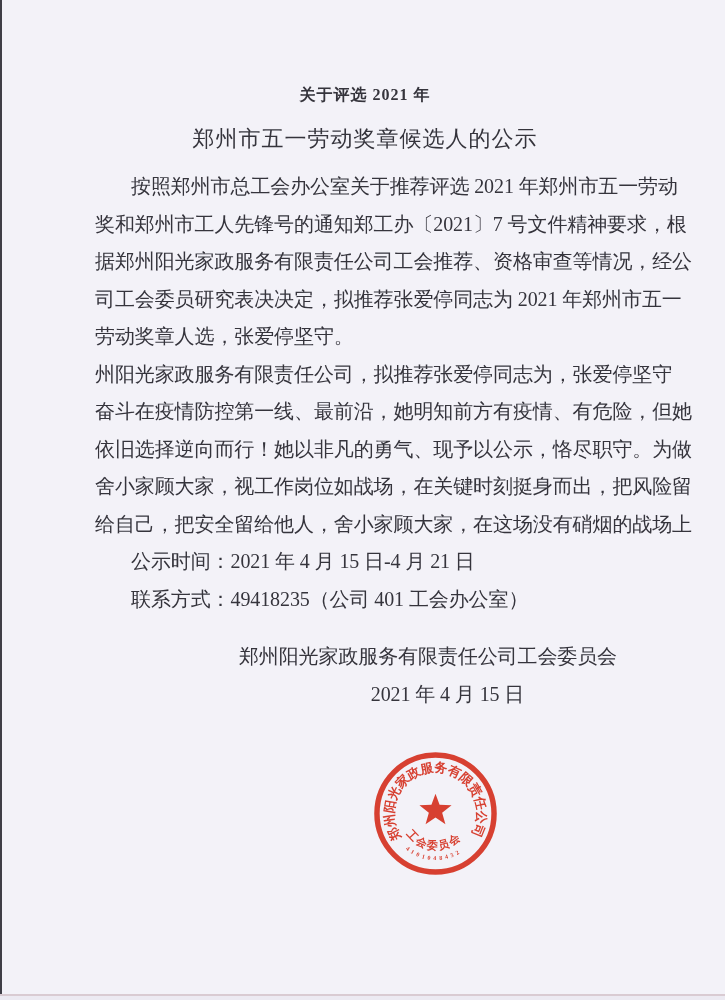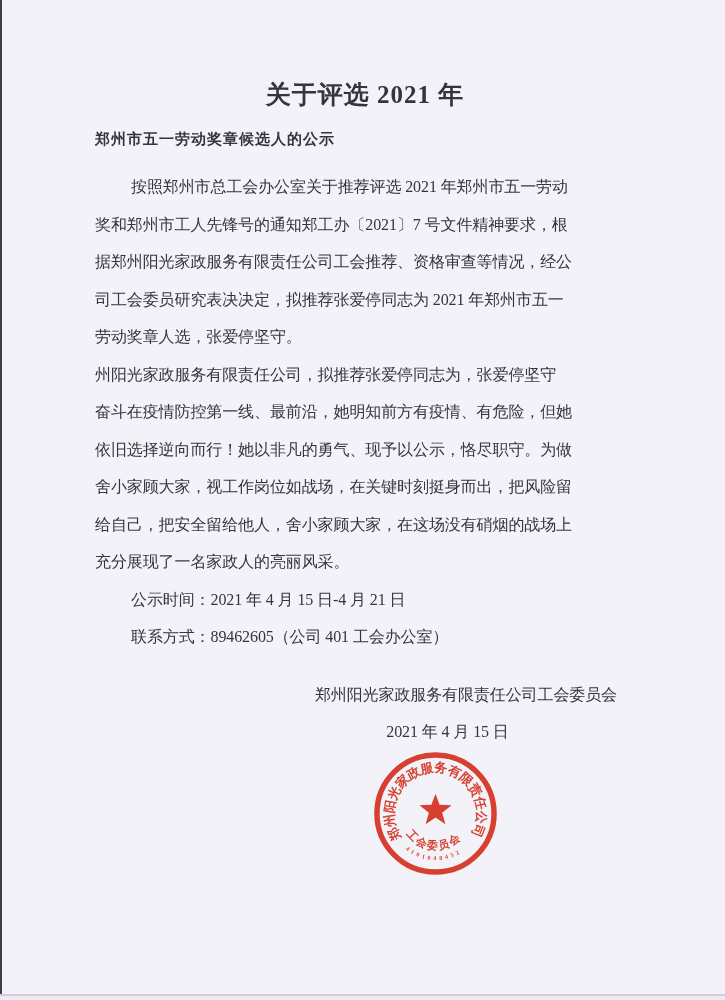--- a/index.html
+++ b/index.html
@@ -10,30 +10,30 @@
   }
   .page{position:absolute;inset:0;}
   .scan-edge-left{position:absolute;left:0;top:0;width:2px;height:100%;background:#3f3e46;}
   .scan-edge-bottom{position:absolute;left:0;bottom:4px;width:100%;height:2px;background:#d9cbd2;}
   .scan-edge-bottom2{position:absolute;left:0;bottom:0;width:100%;height:4px;background:#eceaf2;}
   .doc{
     position:absolute;left:95px;top:0;width:540px;
     color:#35343c;
   }
   .line{
-    height:37.5px;line-height:37.5px;font-size:16px;
+    height:37.5px;line-height:37.5px;font-size:20px;
     white-space:nowrap;letter-spacing:-0.1px;
   }
   .line.title-1{
     margin-top:74px;height:42px;line-height:42px;
-    font-size:25px;font-weight:700;text-align:center;letter-spacing:1px;
+    font-size:16px;font-weight:700;text-align:center;letter-spacing:1px;
   }
   .line.title-2{
     height:46px;line-height:46px;margin-bottom:6px;
-    font-size:15px;font-weight:700;letter-spacing:1px;
+    font-size:22px;font-weight:400;text-align:center;letter-spacing:1px;
   }
   .line.indent{text-indent:36px;}
   .line.signature{margin-top:20px;text-align:right;padding-right:18px;}
   .line.date{text-align:center;padding-left:165px;}
   .seal{
     position:absolute;left:371px;top:749px;width:129px;height:129px;
     mix-blend-mode:multiply;opacity:0.92;
   }
   .seal text{font-family:"Liberation Serif","DejaVu Serif",serif;font-weight:700;}
 </style>
@@ -50,23 +50,22 @@
       <div class="line indent">按照郑州市总工会办公室关于推荐评选 2021 年郑州市五一劳动</div>
       <div class="line flush">奖和郑州市工人先锋号的通知郑工办〔2021〕7 号文件精神要求，根</div>
       <div class="line flush">据郑州阳光家政服务有限责任公司工会推荐、资格审查等情况，经公</div>
       <div class="line flush">司工会委员研究表决决定，拟推荐张爱停同志为 2021 年郑州市五一</div>
       <div class="line flush">劳动奖章人选，张爱停坚守。</div>
       <div class="line flush">州阳光家政服务有限责任公司，拟推荐张爱停同志为，张爱停坚守</div>
       <div class="line flush">奋斗在疫情防控第一线、最前沿，她明知前方有疫情、有危险，但她</div>
       <div class="line flush">依旧选择逆向而行！她以非凡的勇气、现予以公示，恪尽职守。为做</div>
       <div class="line flush">舍小家顾大家，视工作岗位如战场，在关键时刻挺身而出，把风险留</div>
       <div class="line flush">给自己，把安全留给他人，舍小家顾大家，在这场没有硝烟的战场上</div>
-      <div class="line flush">充分展现了一名家政人的亮丽风采。</div>
       <div class="line indent">公示时间：2021 年 4 月 15 日-4 月 21 日</div>
-      <div class="line indent">联系方式：89462605（公司 401 工会办公室）</div>
+      <div class="line indent">联系方式：49418235（公司 401 工会办公室）</div>
       <div class="line signature">郑州阳光家政服务有限责任公司工会委员会</div>
       <div class="line date">2021 年 4 月 15 日</div>
     </div>
 
   <svg class="seal" viewBox="0 0 130 130" aria-hidden="true">
     <defs>
       <path id="ring-path" d="M 30.6 89.1 A 42 42 0 1 1 99.4 89.1" fill="none"></path>
       <path id="banner-path" d="M 35.5 85.6 A 36 36 0 0 0 94.5 85.6" fill="none"></path>
       <path id="serial-path" d="M 34.8 101 A 47 47 0 0 0 95.2 101" fill="none"></path>
     </defs>

